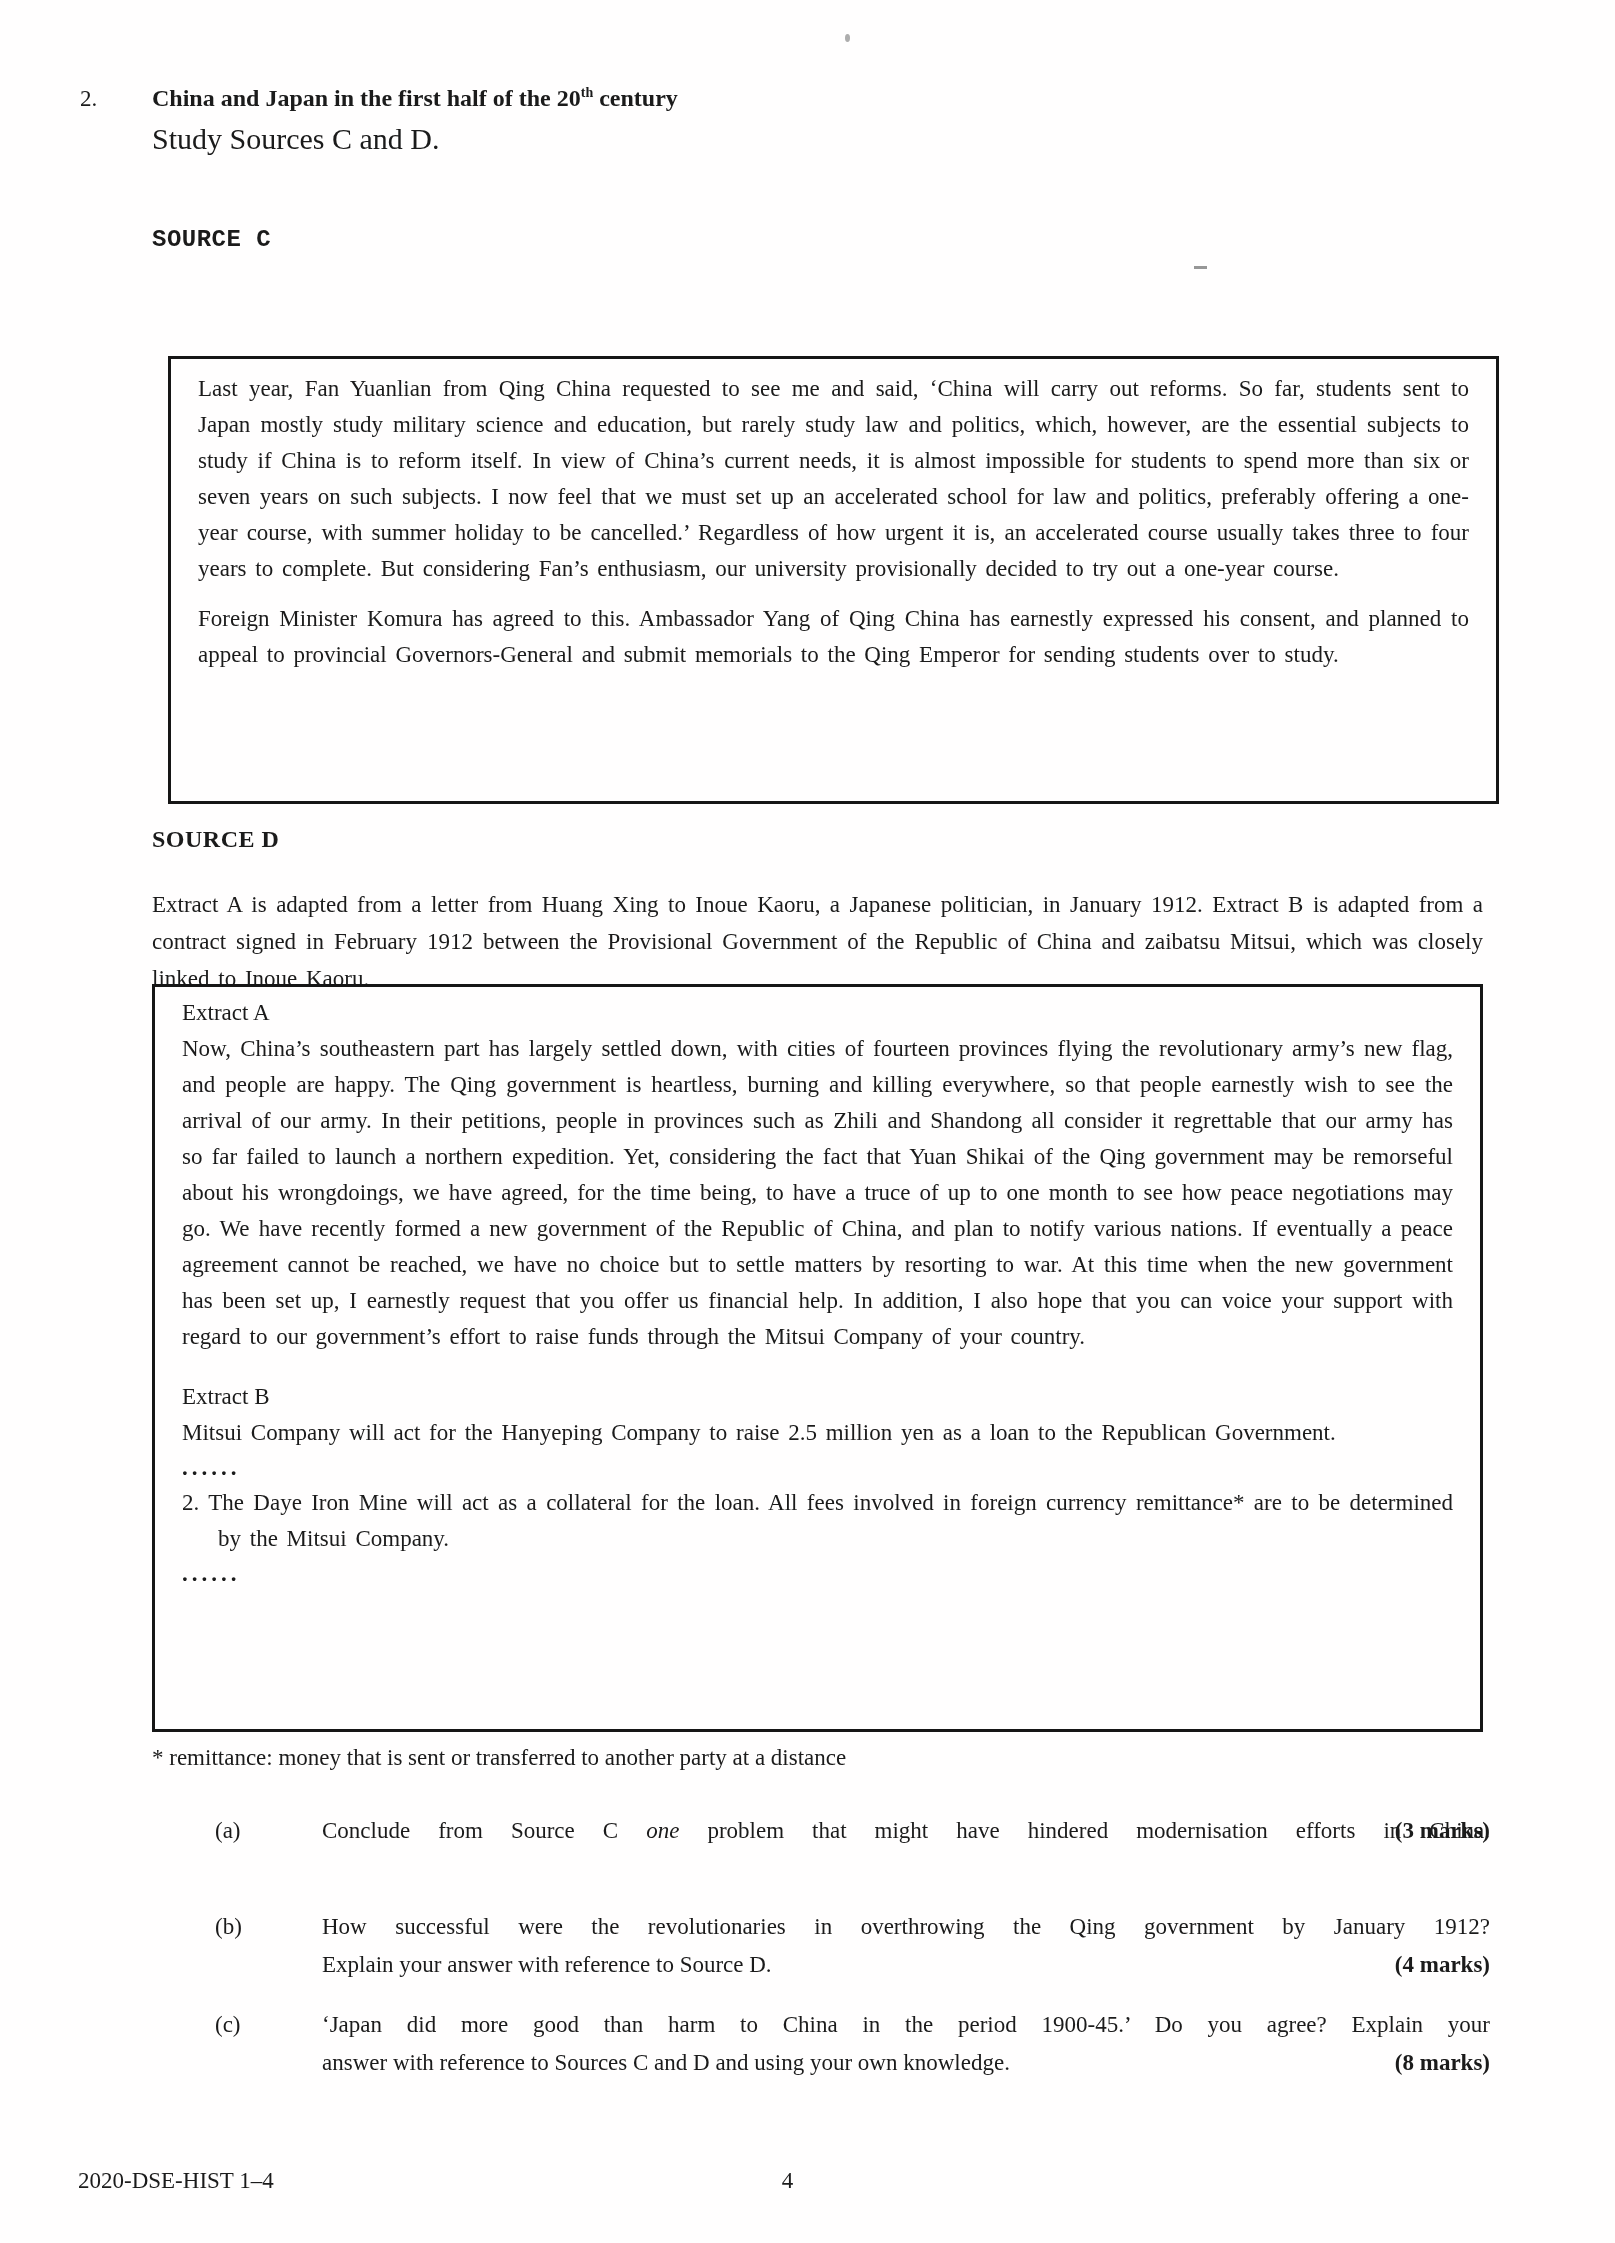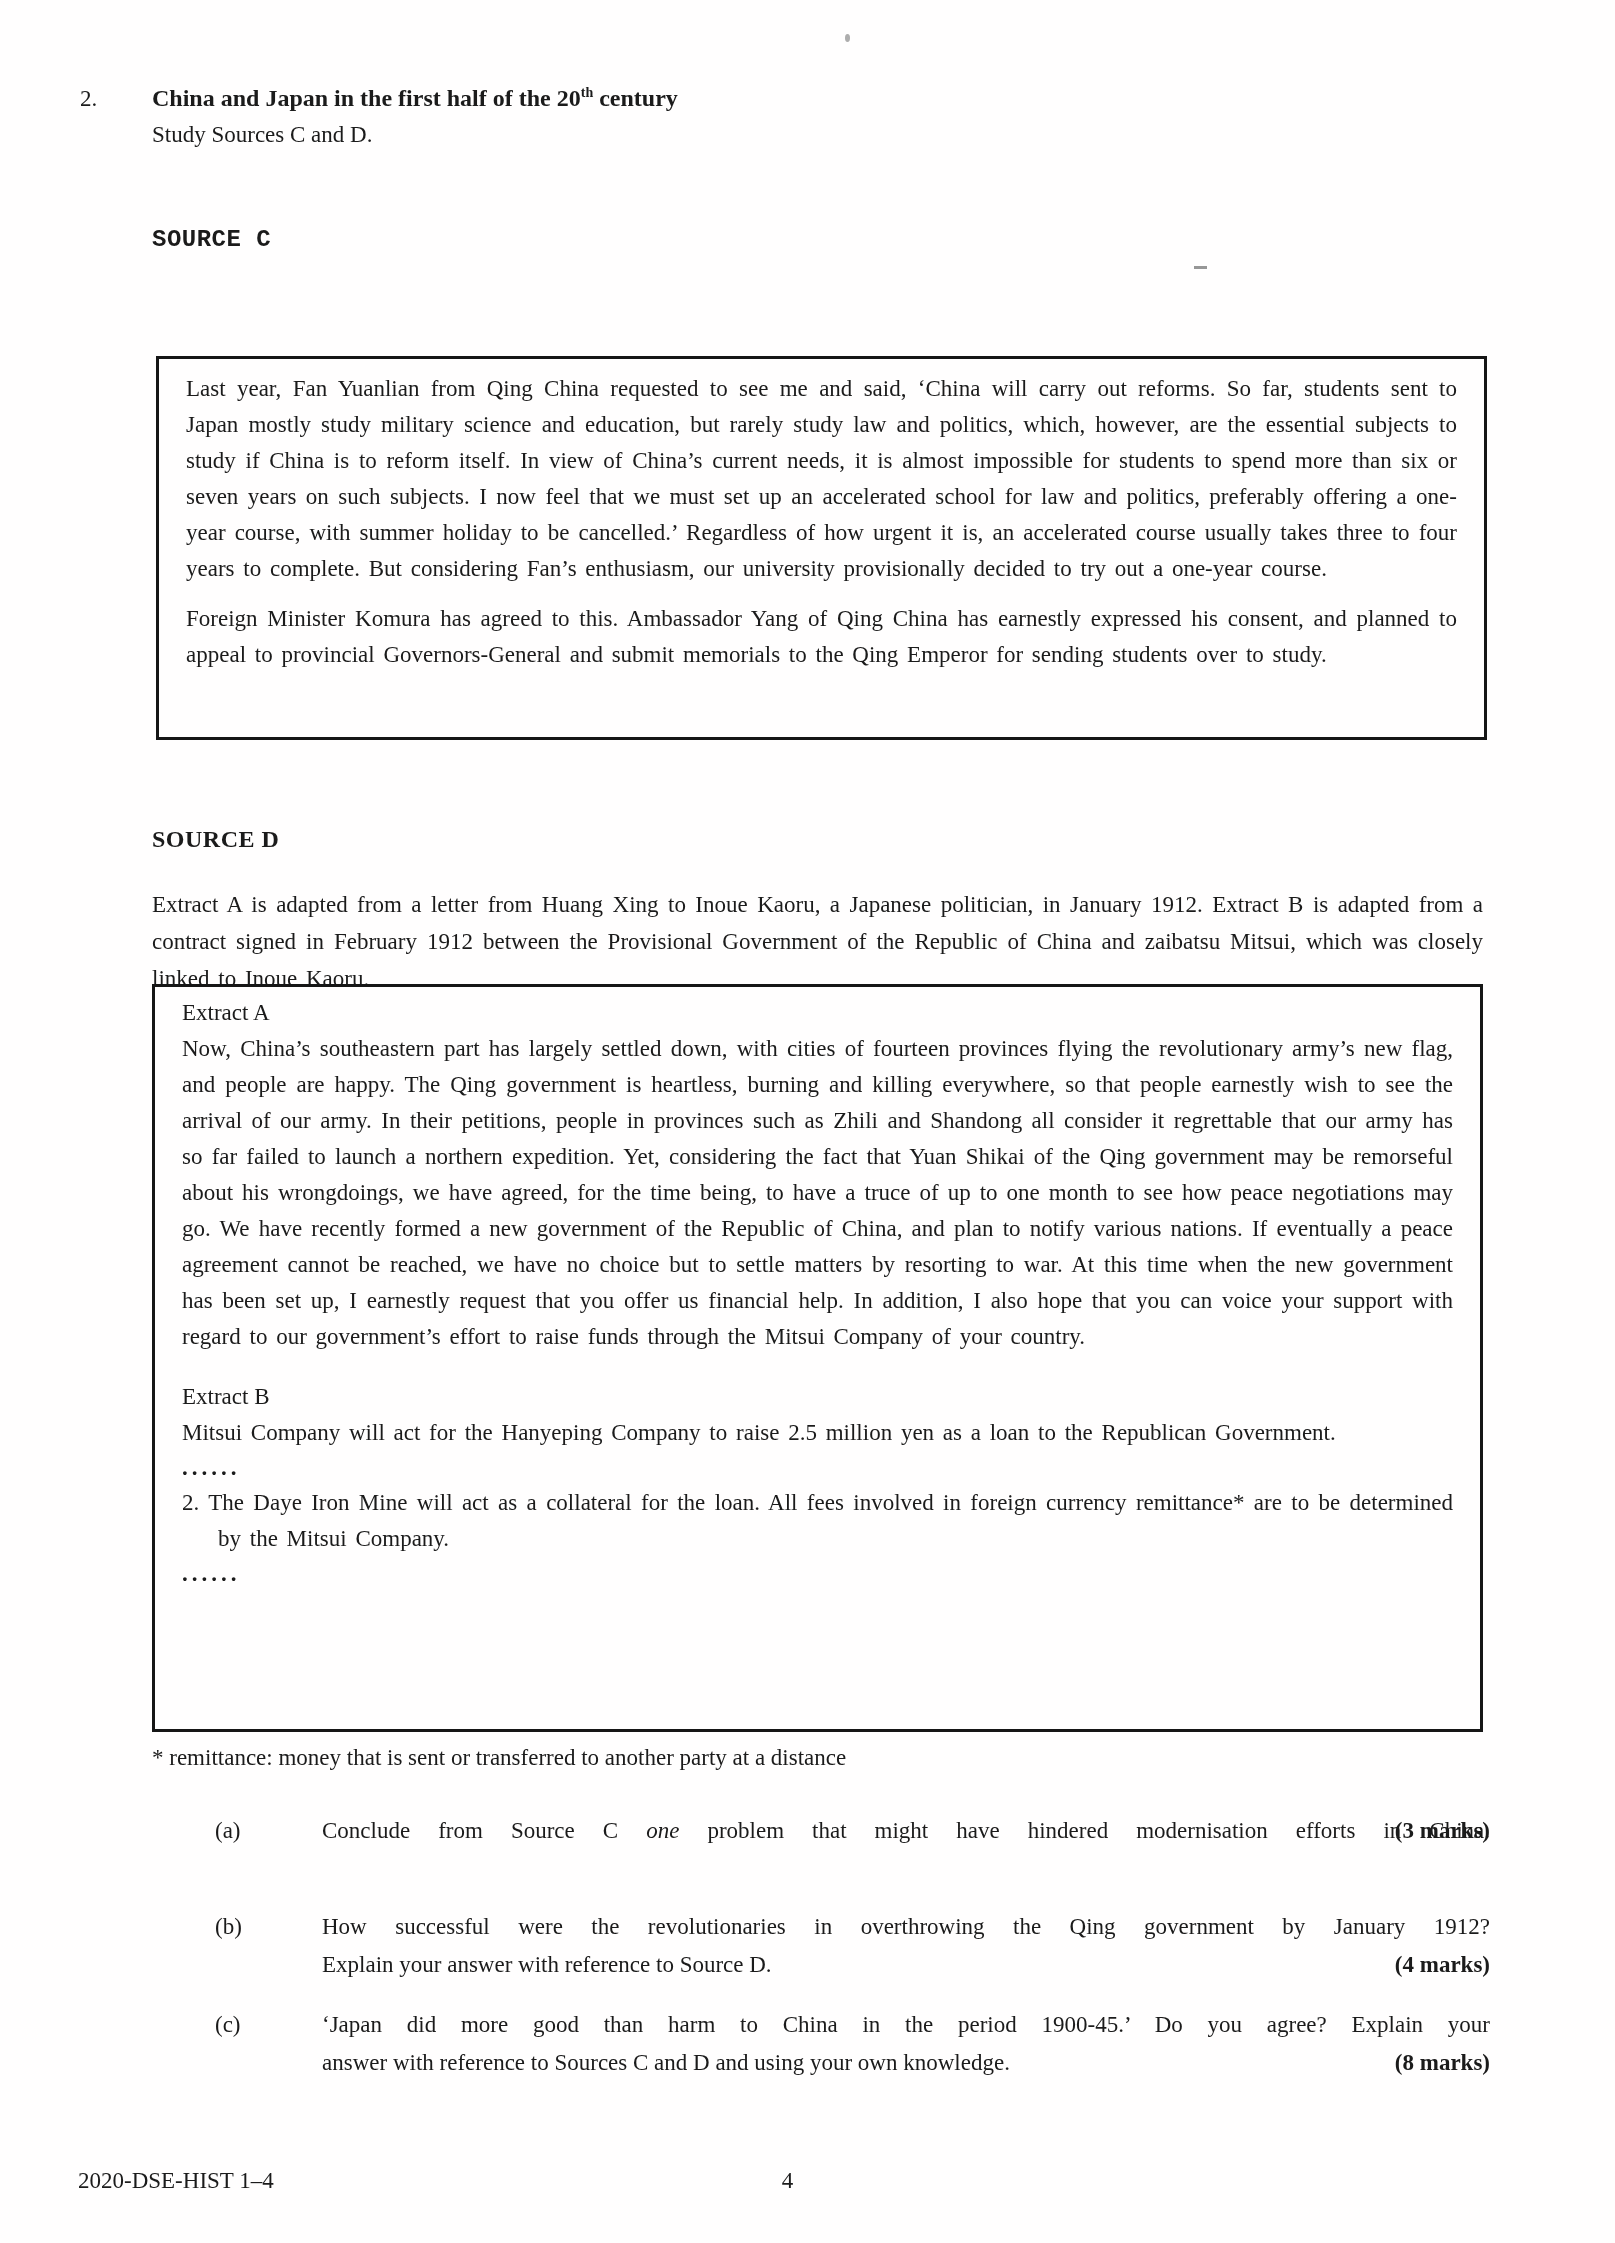--- a/index.html
+++ b/index.html
@@ -23,21 +23,21 @@
     text-align: justify;
     word-spacing: 3px;
   }
   .heading {
     font-size: 24px;
     font-weight: bold;
     letter-spacing: 0.5px;
   }
   .title-line { font-size: 24px; font-weight: bold; text-align: center; }
   .title-line sup { font-size: 14px; vertical-align: super; line-height: 0; }
-  .subtitle-line { font-size: 23px; }
+  .subtitle-line { font-size: 30px; }
   .qnum-label { font-size: 23px; }
   .source-box {
     border: 3px solid #161616;
     box-sizing: border-box;
     overflow: hidden;
     padding: 12px 27px 12px 27px;
   }
   .source-box p { margin: 0; }
   .source-box .para2 { margin-top: 14px; }
   .extract-label { font-size: 23px; line-height: 36px; }
@@ -127,21 +127,21 @@
 
   <div class="abs title-line" style="left:152px; top:85px;">
     <span>China and Japan in the first half of the 20</span><sup>th</sup><span> century</span>
   </div>
 
   <div class="abs subtitle-line" style="left:152px; top:122px;">Study Sources C and D.</div>
 
   <div class="abs heading" style="left:152px; top:226px;font-family:Liberation Mono, monospace;">SOURCE C</div>
 
 
-  <div class="abs source-box" style="left:156px; top:356px; width:1331px; height:384px;">
+  <div class="abs source-box" style="left:168px; top:356px; width:1331px; height:448px;">
     <p class="box-paragraph">Last year, Fan Yuanlian from Qing China requested to see me and said, ‘China will carry out reforms. So far, students sent to Japan mostly study military science and education, but rarely study law and politics, which, however, are the essential subjects to study if China is to reform itself. In view of China’s current needs, it is almost impossible for students to spend more than six or seven years on such subjects. I now feel that we must set up an accelerated school for law and politics, preferably offering a one-year course, with summer holiday to be cancelled.’ Regardless of how urgent it is, an accelerated course usually takes three to four years to complete. But considering Fan’s enthusiasm, our university provisionally decided to try out a one-year course.</p>
     <p class="box-paragraph para2">Foreign Minister Komura has agreed to this. Ambassador Yang of Qing China has earnestly expressed his consent, and planned to appeal to provincial Governors-General and submit memorials to the Qing Emperor for sending students over to study.</p>
   </div>
 
   <div class="abs heading" style="left:152px; top:826px;">SOURCE D</div>
 
   <div class="abs body-text" style="left:152px; top:886px; width:1331px;">Extract A is adapted from a letter from Huang Xing to Inoue Kaoru, a Japanese politician, in January 1912. Extract B is adapted from a contract signed in February 1912 between the Provisional Government of the Republic of China and zaibatsu Mitsui, which was closely linked to Inoue Kaoru.</div>
 
   <div class="abs source-box" style="left:152px; top:984px; width:1331px; height:748px; padding-top:8px;">
     <div class="extract-label">Extract A</div>

